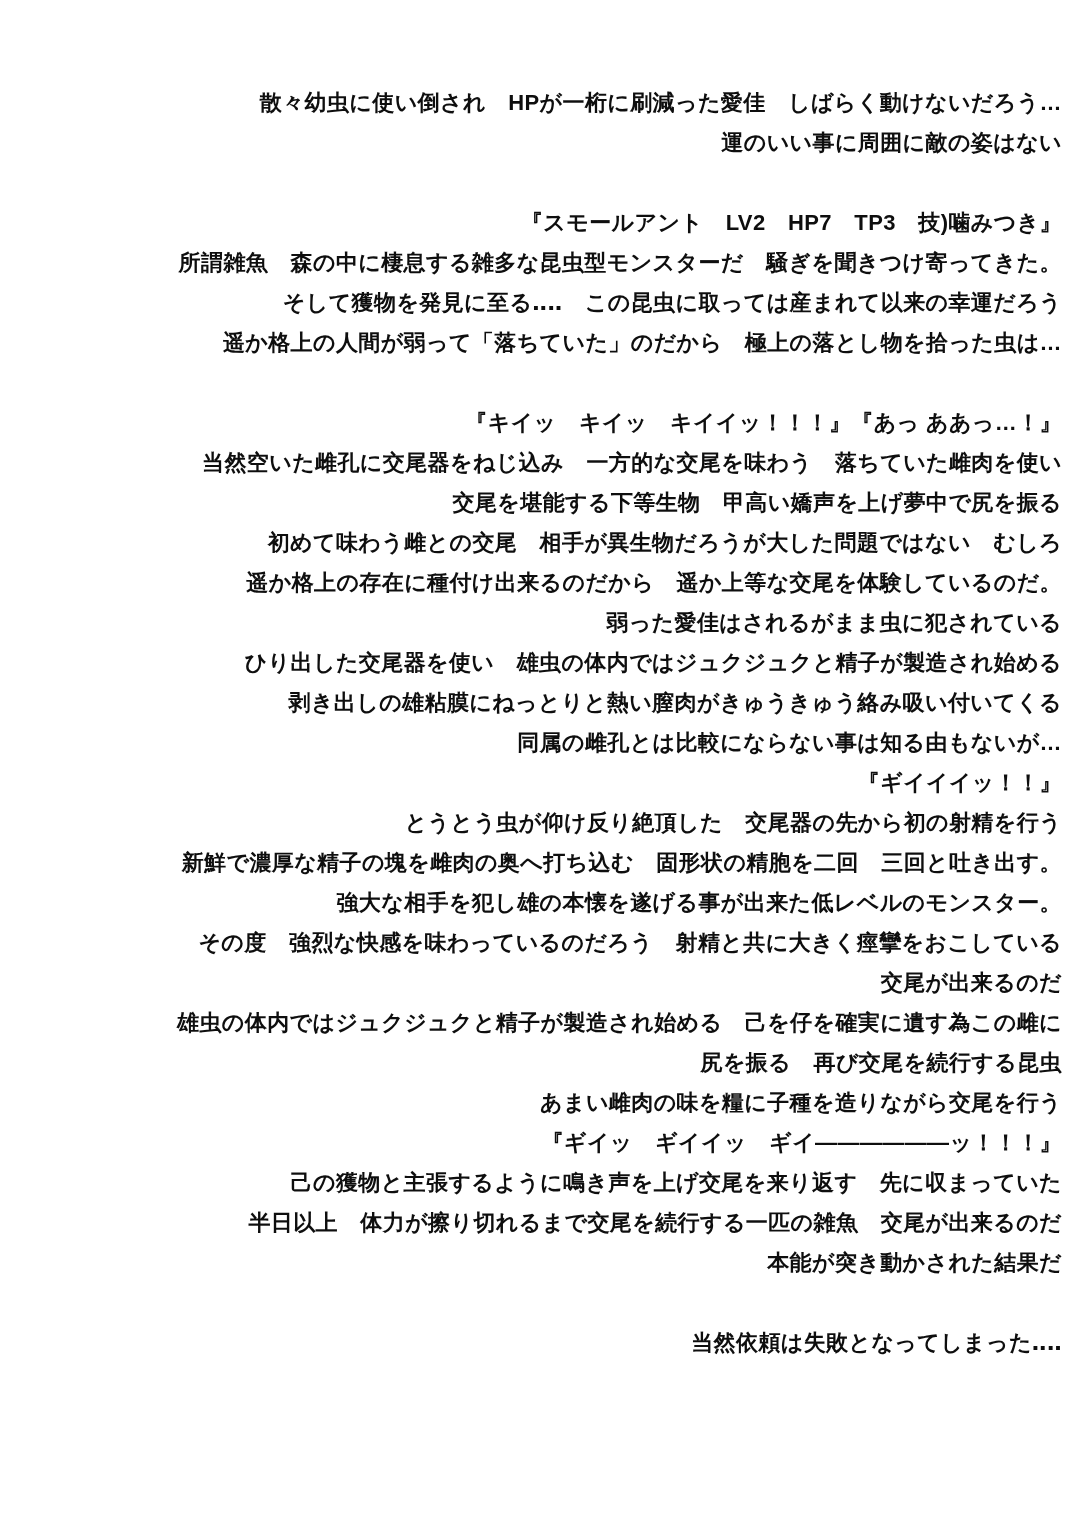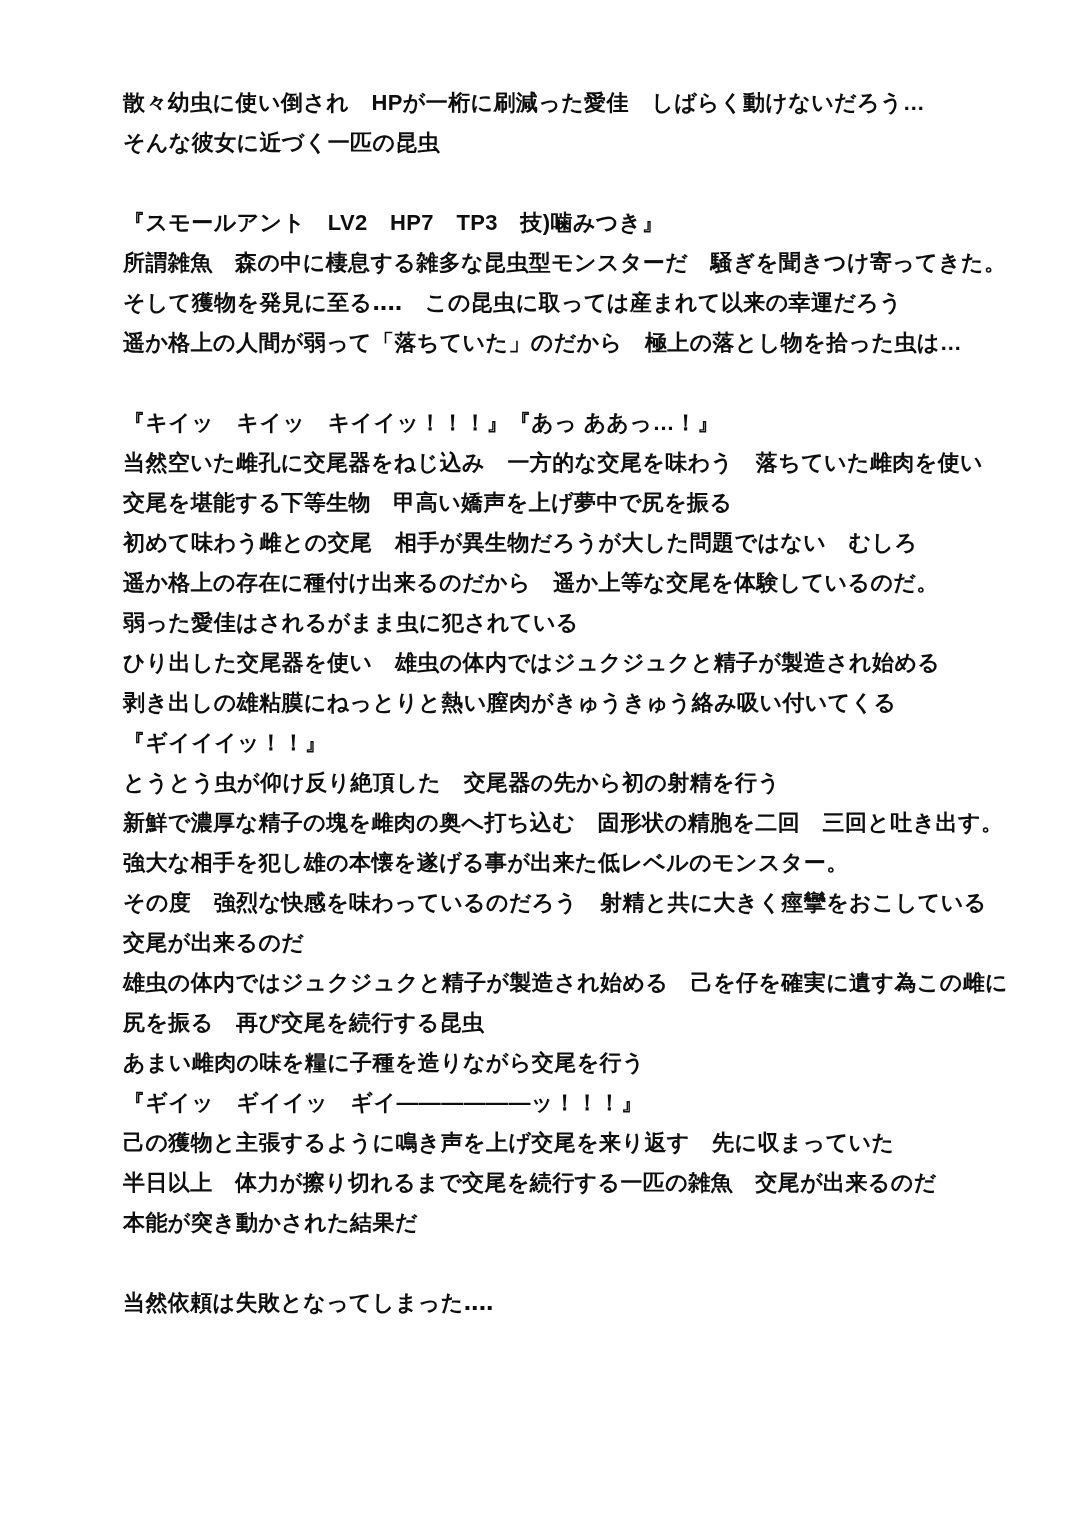--- a/index.html
+++ b/index.html
@@ -13,20 +13,21 @@
     height: 1529px;
     background: #ffffff;
     overflow: hidden;
     font-family: "Liberation Sans", "DejaVu Sans", sans-serif;
   }
   .text-block {
     position: absolute;
     top: 83px;
     left: 123px;
     right: 18px;
+    text-align: right;
   }
   .line {
     height: 40px;
     line-height: 40px;
     font-size: 22px;
     font-weight: bold;
     color: #0e0e0e;
     letter-spacing: 0.4px;
     white-space: pre;
     overflow: visible;
@@ -34,35 +35,36 @@
   .line.blank {
     height: 40px;
   }
 </style>
 </head>
 <body>
 
 <div class="page">
   <div class="text-block">
       <div class="line">散々幼虫に使い倒され　HPが一桁に刷減った愛佳　しばらく動けないだろう…</div>
-      <div class="line">そんな彼女に近づく一匹の昆虫</div>
+      <div class="line">運のいい事に周囲に敵の姿はない</div>
       <div class="line blank"></div>
       <div class="line">『スモールアント　LV2　HP7　TP3　技)噛みつき』</div>
       <div class="line">所謂雑魚　森の中に棲息する雑多な昆虫型モンスターだ　騒ぎを聞きつけ寄ってきた。</div>
       <div class="line">そして獲物を発見に至る‥‥　この昆虫に取っては産まれて以来の幸運だろう</div>
       <div class="line">遥か格上の人間が弱って「落ちていた」のだから　極上の落とし物を拾った虫は…</div>
       <div class="line blank"></div>
       <div class="line">『キイッ　キイッ　キイイッ！！！』『あっ ああっ…！』</div>
       <div class="line">当然空いた雌孔に交尾器をねじ込み　一方的な交尾を味わう　落ちていた雌肉を使い</div>
       <div class="line">交尾を堪能する下等生物　甲高い嬌声を上げ夢中で尻を振る</div>
       <div class="line">初めて味わう雌との交尾　相手が異生物だろうが大した問題ではない　むしろ</div>
       <div class="line">遥か格上の存在に種付け出来るのだから　遥か上等な交尾を体験しているのだ。</div>
       <div class="line">弱った愛佳はされるがまま虫に犯されている</div>
       <div class="line">ひり出した交尾器を使い　雄虫の体内ではジュクジュクと精子が製造され始める</div>
       <div class="line">剥き出しの雄粘膜にねっとりと熱い膣肉がきゅうきゅう絡み吸い付いてくる</div>
+      <div class="line">同属の雌孔とは比較にならない事は知る由もないが…</div>
       <div class="line">『ギイイイッ！！』</div>
       <div class="line">とうとう虫が仰け反り絶頂した　交尾器の先から初の射精を行う</div>
       <div class="line">新鮮で濃厚な精子の塊を雌肉の奥へ打ち込む　固形状の精胞を二回　三回と吐き出す。</div>
       <div class="line">強大な相手を犯し雄の本懐を遂げる事が出来た低レベルのモンスター。</div>
       <div class="line">その度　強烈な快感を味わっているのだろう　射精と共に大きく痙攣をおこしている</div>
       <div class="line">交尾が出来るのだ</div>
       <div class="line">雄虫の体内ではジュクジュクと精子が製造され始める　己を仔を確実に遺す為この雌に</div>
       <div class="line">尻を振る　再び交尾を続行する昆虫</div>
       <div class="line">あまい雌肉の味を糧に子種を造りながら交尾を行う</div>
       <div class="line">『ギイッ　ギイイッ　ギイ――――――ッ！！！』</div>

